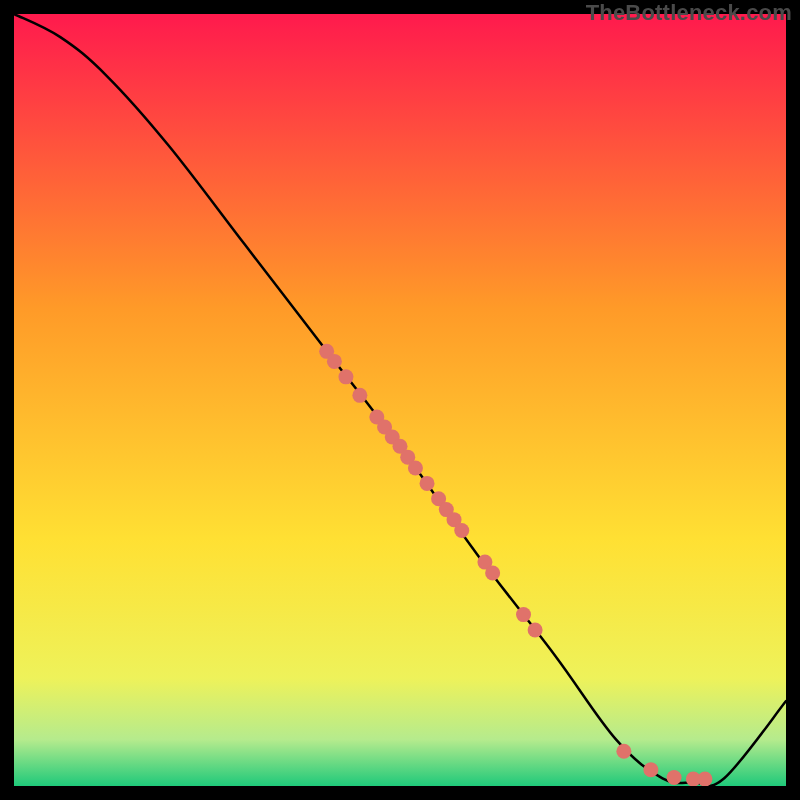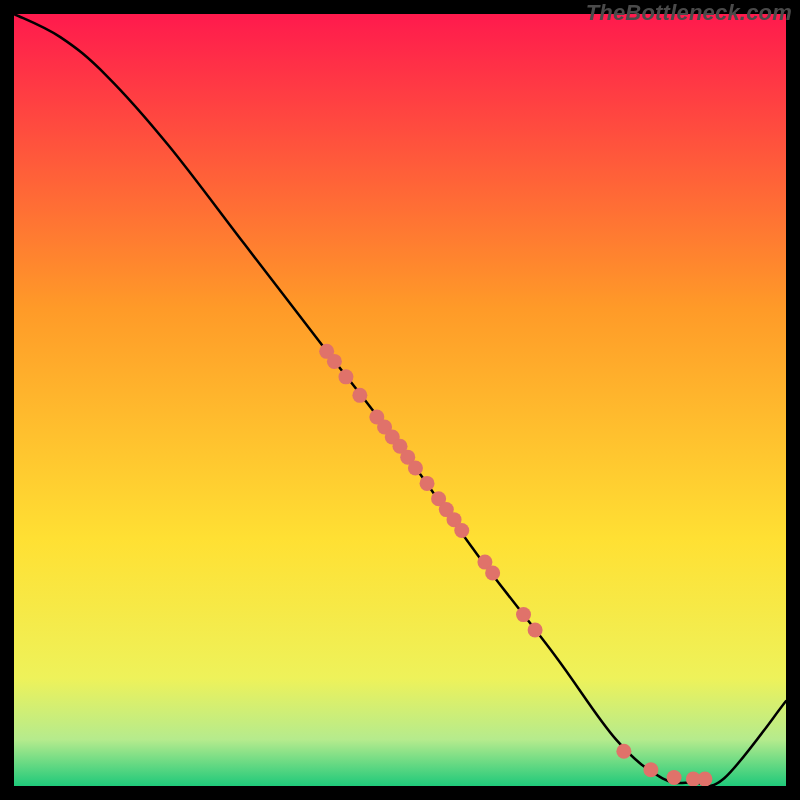--- a/index.html
+++ b/index.html
@@ -44,21 +44,20 @@
   .watermark {
     position: absolute;
     top: 0px;
     right: 8px;
     color: #4a4a4a;
     font-size: 22px;
     font-weight: 600;
     letter-spacing: 0.2px;
     user-select: none;
     pointer-events: none;
-    font-style: italic;
   }
 </style>
 </head>
 <body>
 
 <div class="stage">
   <div class="plot-area">
 
     <svg class="gradient" viewBox="0 0 772 772" preserveAspectRatio="none">
       <defs>

